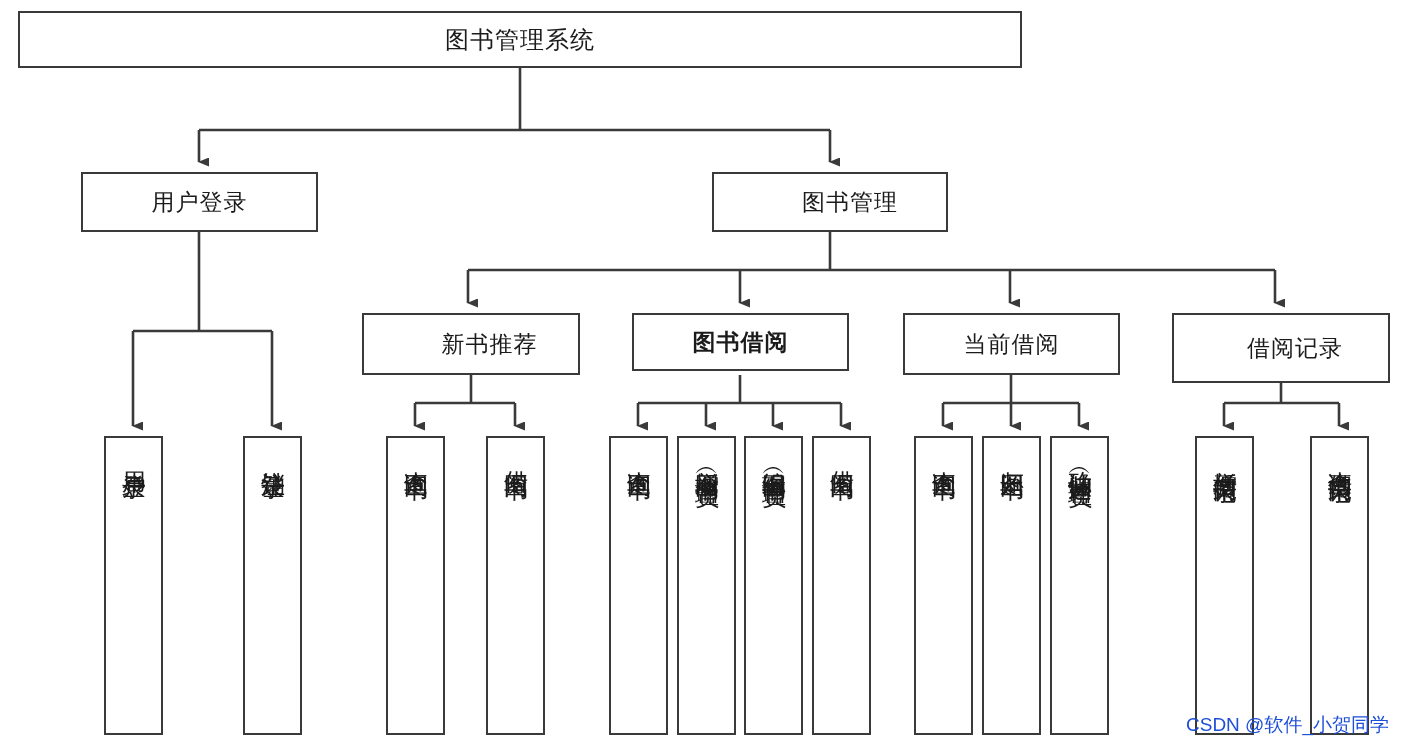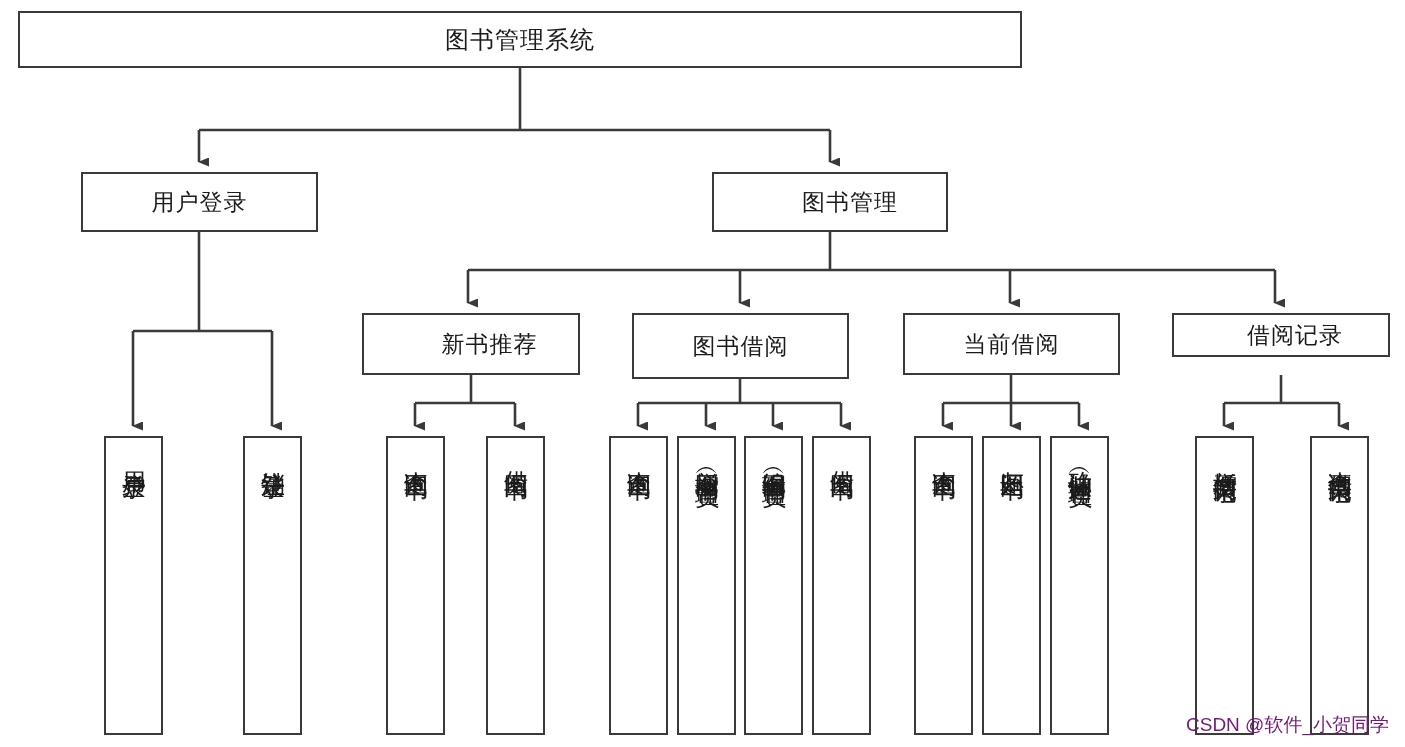--- a/index.html
+++ b/index.html
@@ -58,21 +58,21 @@
     line-height: 1.12;
     letter-spacing: 2px;
     white-space: nowrap;
     color: #1b1b1b;
   }
   .watermark {
     position: absolute;
     left: 1186px;
     top: 712px;
     font-size: 19px;
-    color: #701a75;
+    color: #1d4ed8;
     white-space: nowrap;
     z-index: 3;
   }
 </style>
 </head>
 <body>
 
 <div id="canvas">
 
   <svg id="wires" viewBox="0 0 1405 747" xmlns="http://www.w3.org/2000/svg">
@@ -132,27 +132,27 @@
   <div class="node h" style="left:81px; top:172px; width:237px; height:60px;">
     <span>用户登录</span>
   </div>
   <div class="node h" style="left:712px; top:172px; width:236px; height:60px;padding-left:40px;">
     <span>图书管理</span>
   </div>
 
   <div class="node h" style="left:362px; top:313px; width:218px; height:62px;padding-left:37px;">
     <span>新书推荐</span>
   </div>
-  <div class="node h" style="left:632px; top:313px; width:217px; height:66px;">
+  <div class="node h" style="left:632px; top:313px; width:217px; height:58px;font-weight:bold;">
     <span>图书借阅</span>
   </div>
   <div class="node h" style="left:903px; top:313px; width:217px; height:62px;">
     <span>当前借阅</span>
   </div>
-  <div class="node h" style="left:1172px; top:313px; width:218px; height:44px;padding-left:28px;">
+  <div class="node h" style="left:1172px; top:313px; width:218px; height:70px;padding-left:28px;">
     <span>借阅记录</span>
   </div>
 
   <div class="node leaf" style="left:104px; top:436px; width:59px; height:299px;">
     <span class="vtext">用户登录</span>
   </div>
   <div class="node leaf" style="left:243px; top:436px; width:59px; height:299px;">
     <span class="vtext">注销登录</span>
   </div>
 

